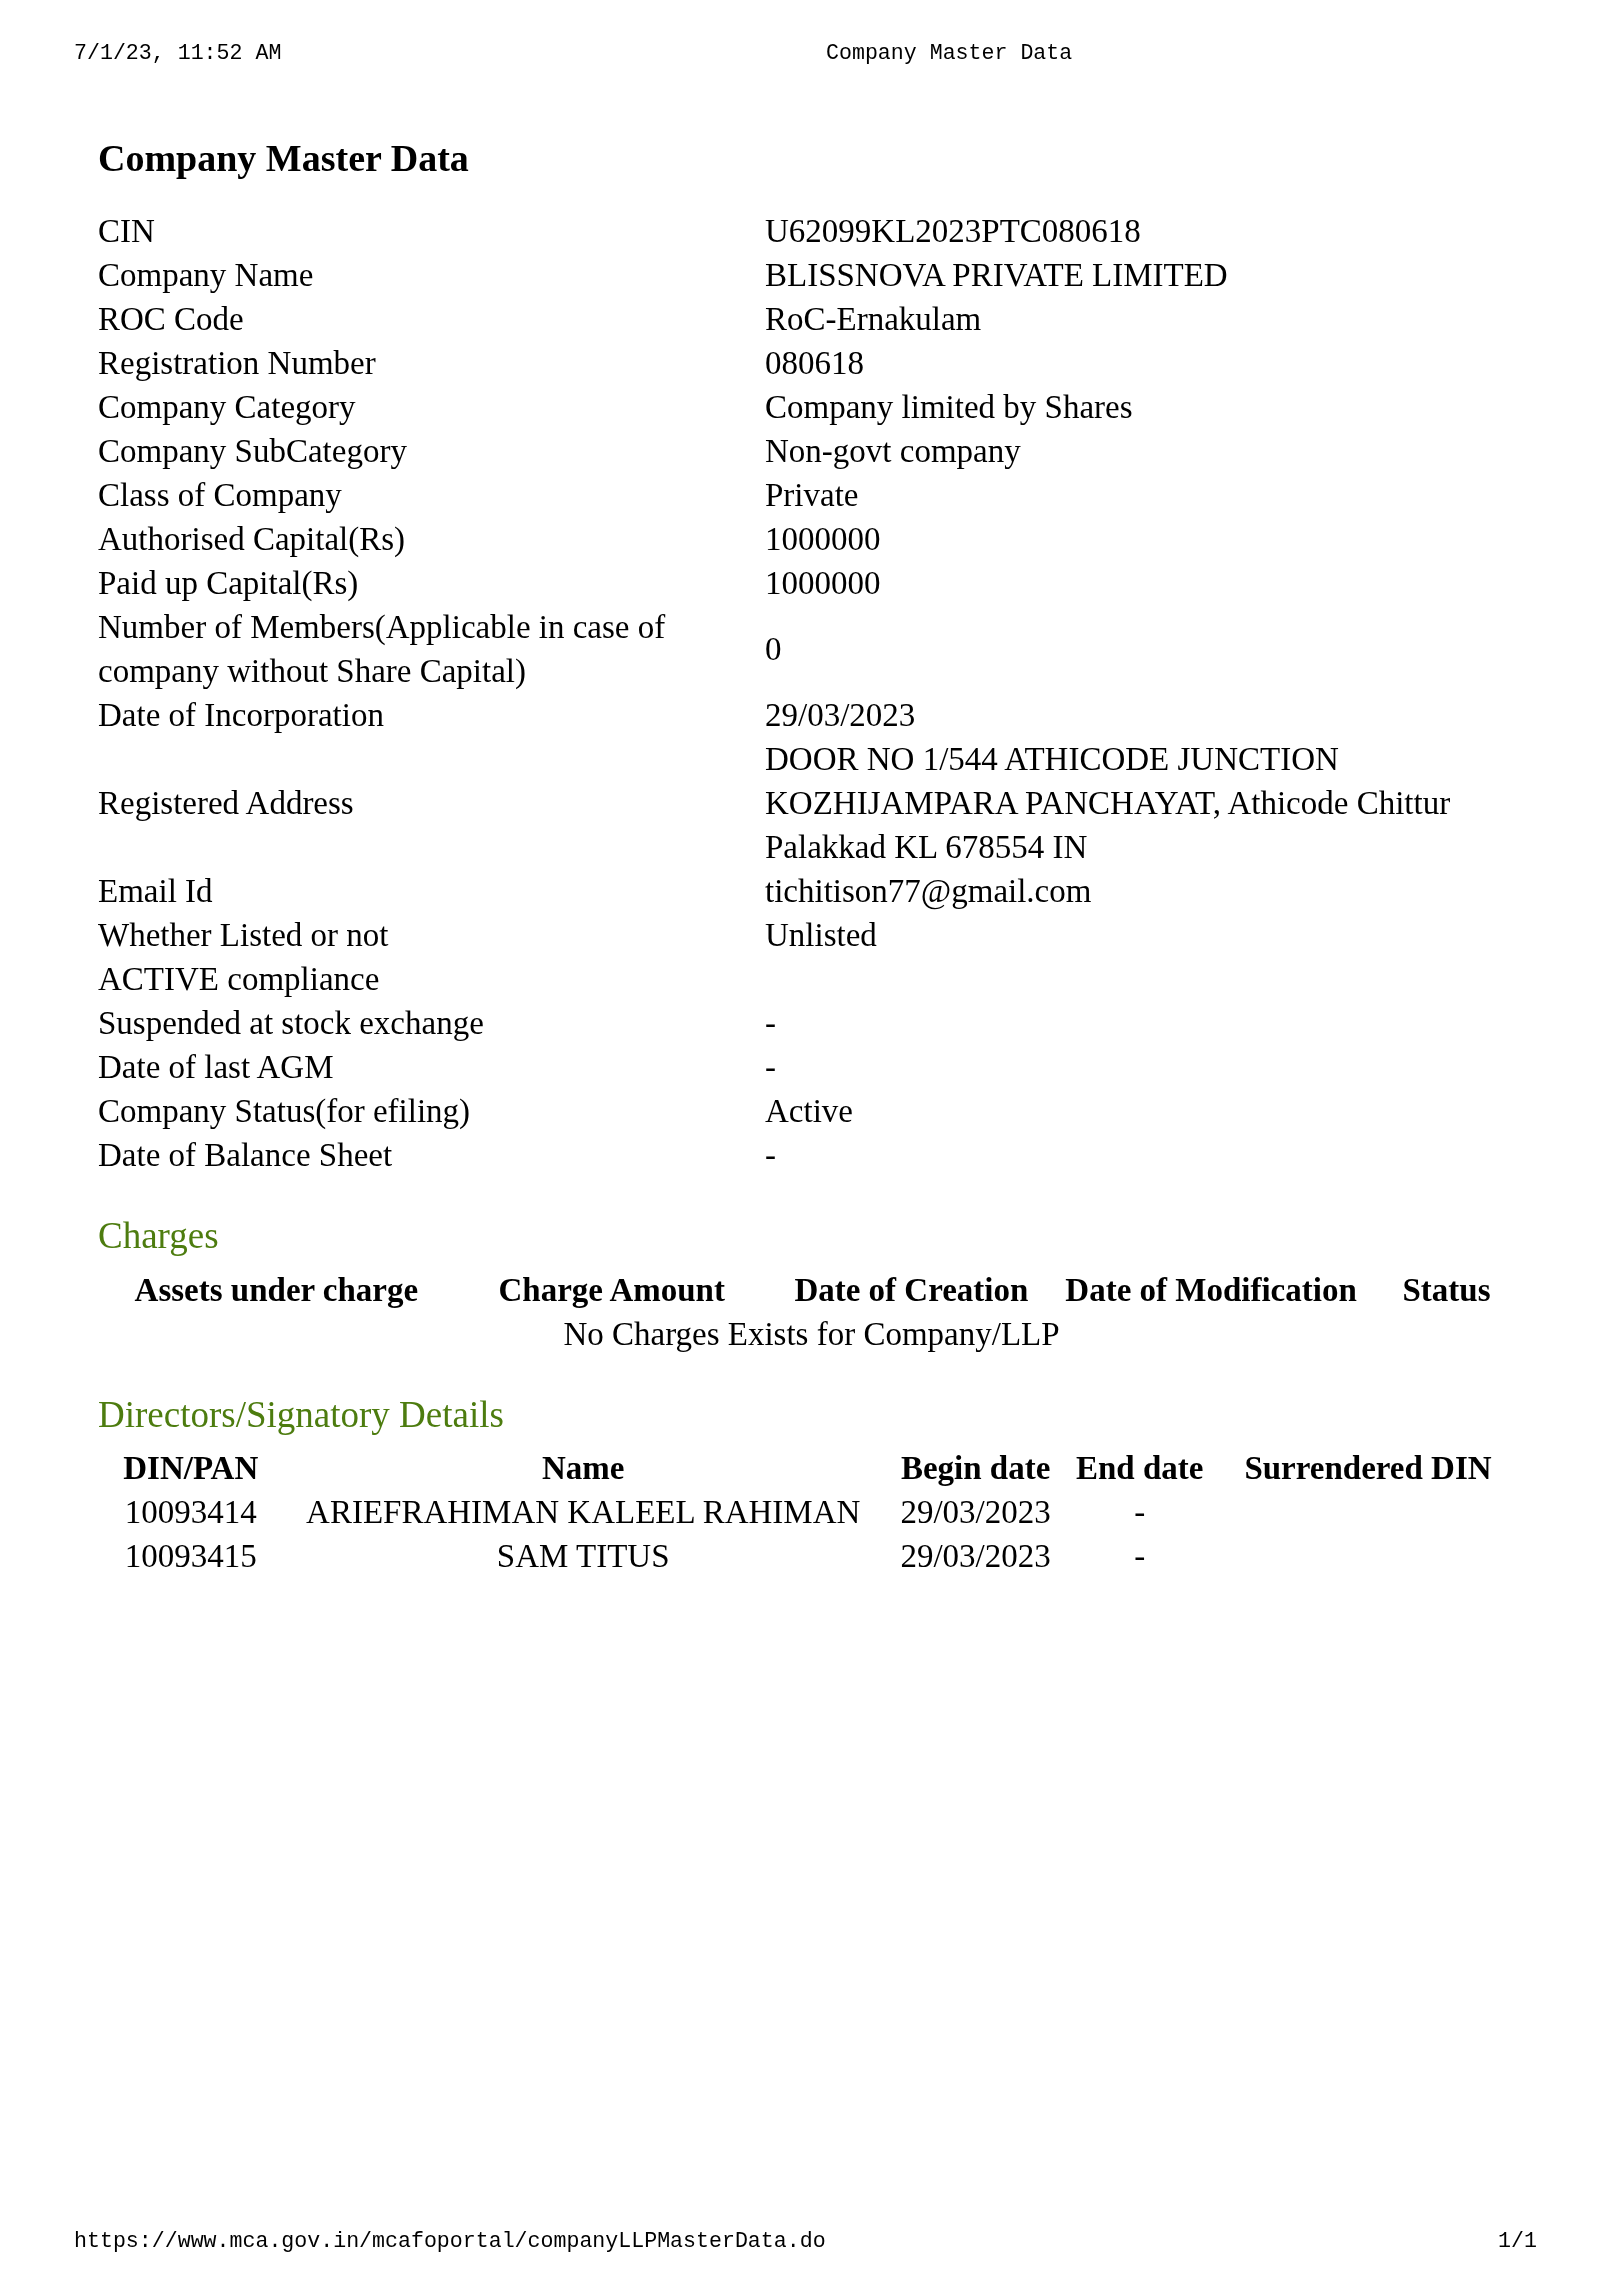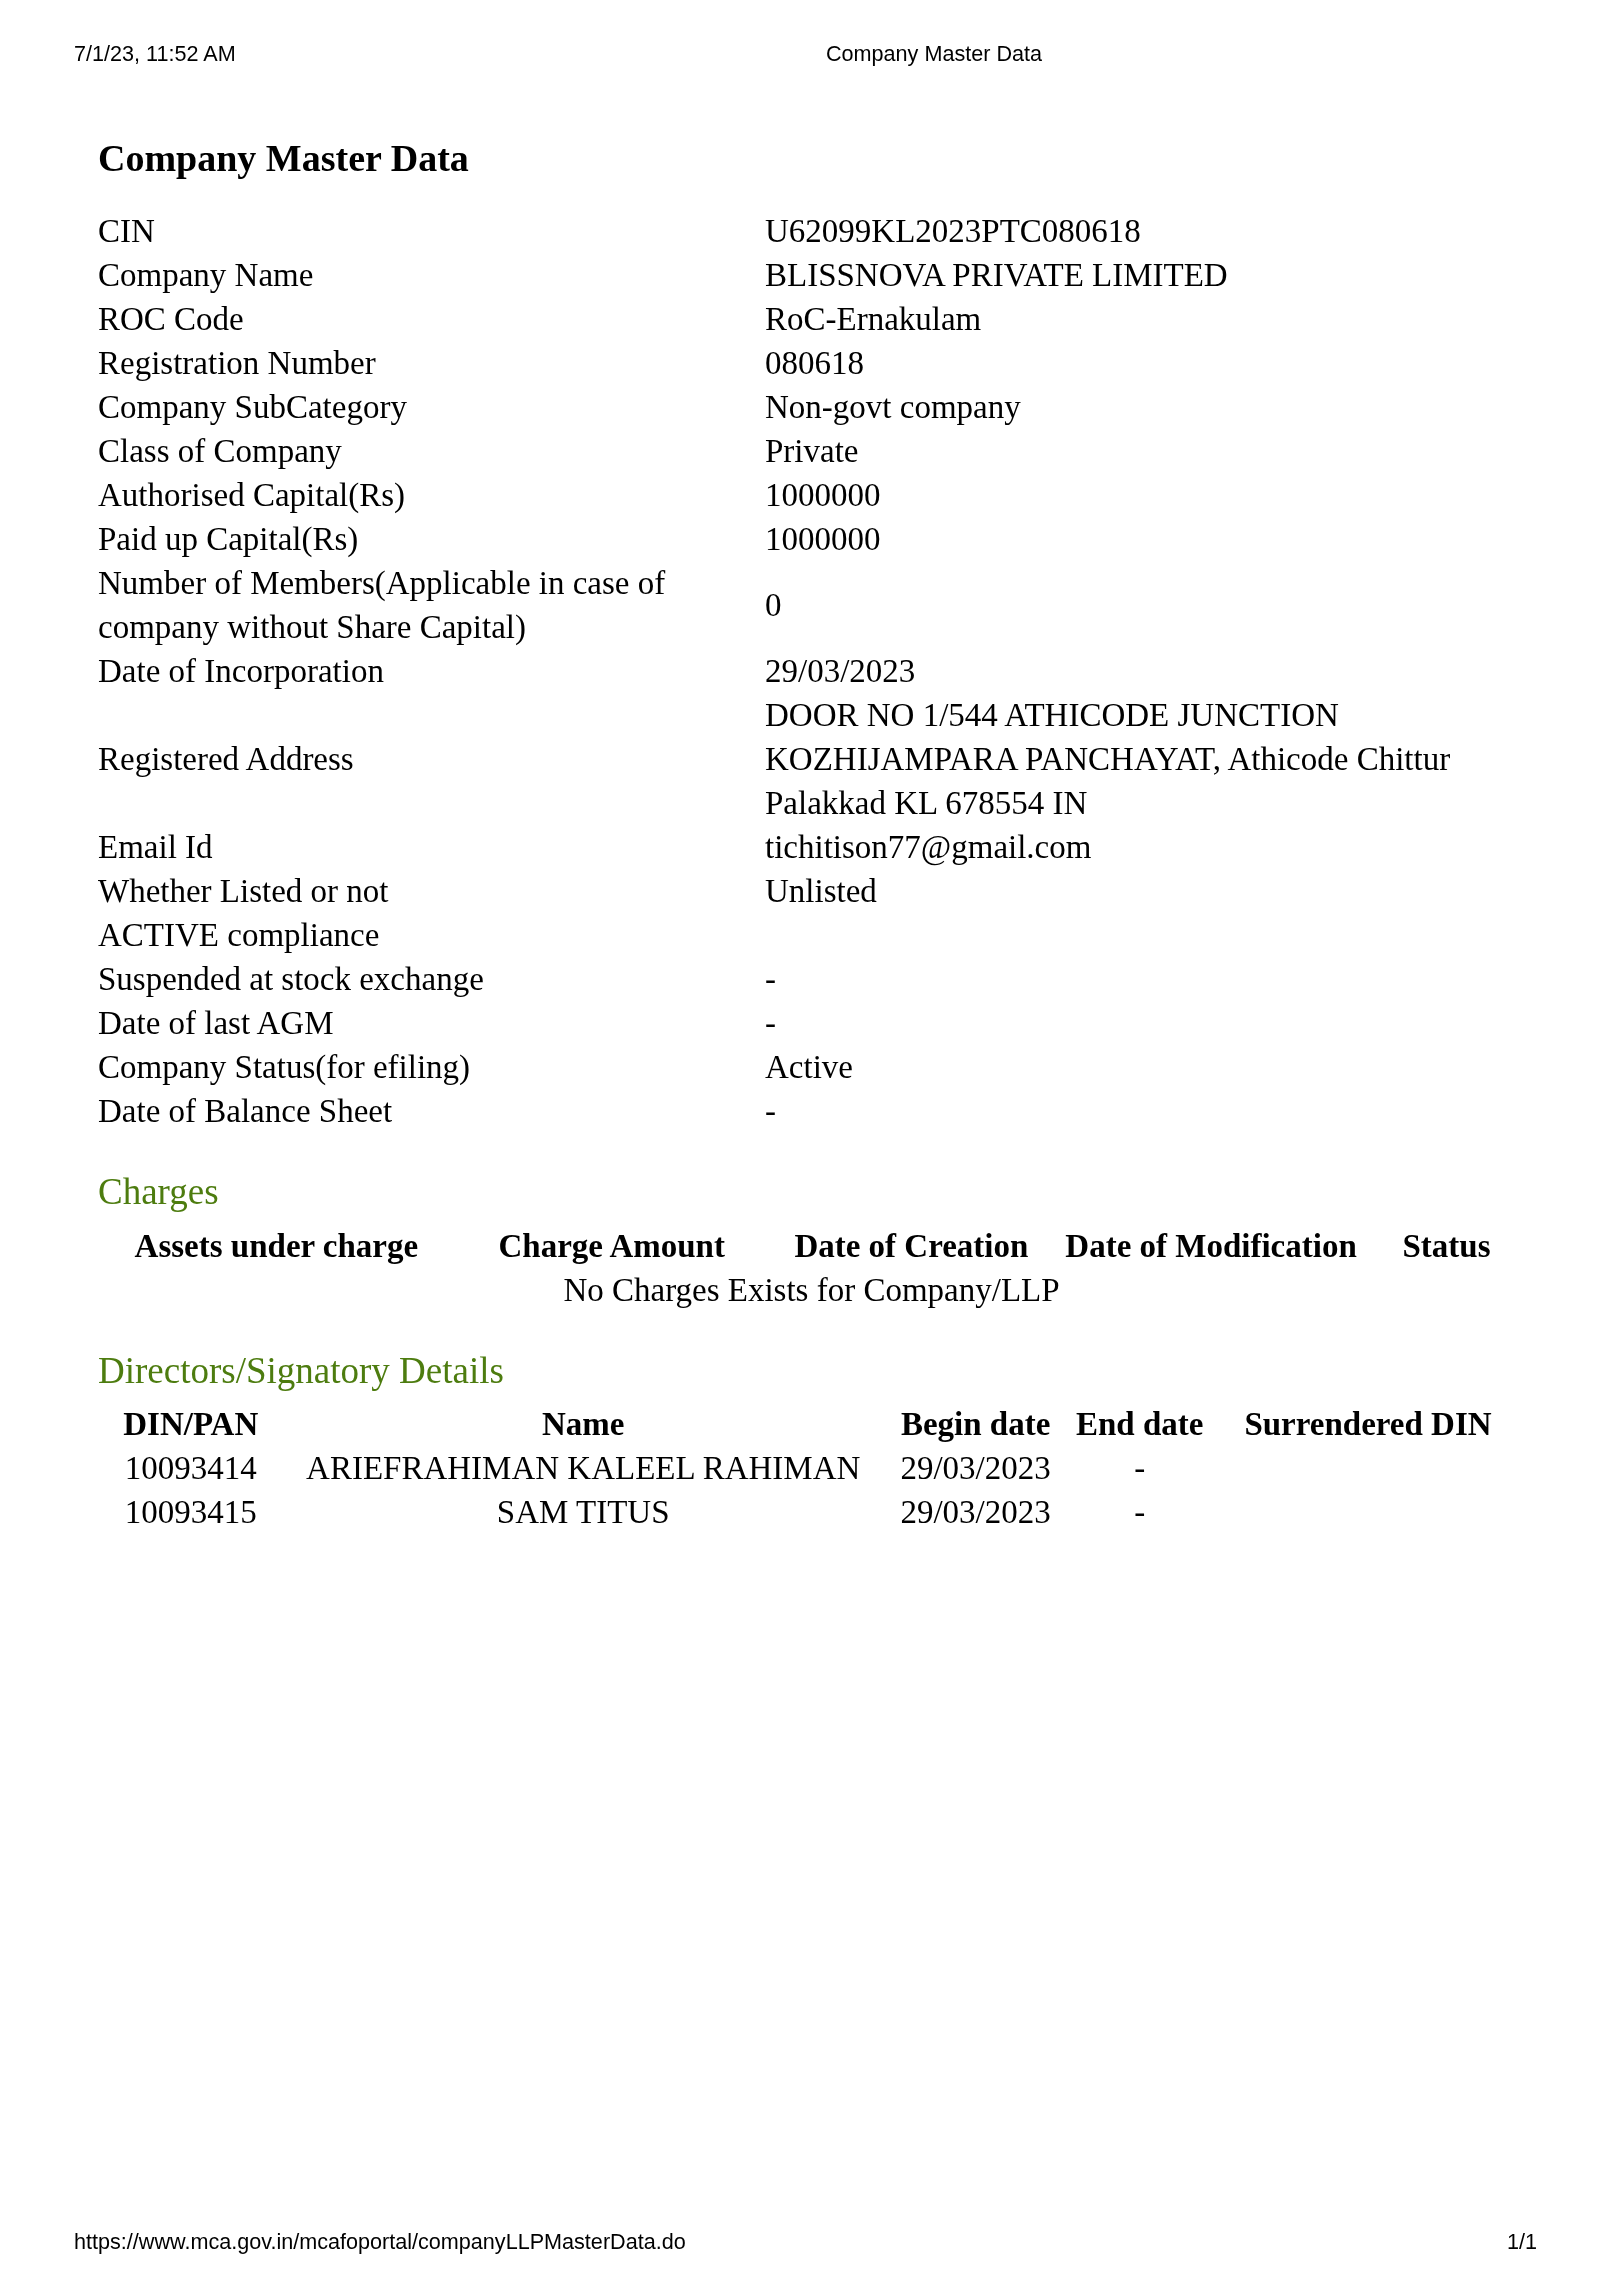--- a/index.html
+++ b/index.html
@@ -10,21 +10,21 @@
     height:2295px;
     background:#ffffff;
     color:#000000;
     font-family:"Liberation Serif","DejaVu Serif",serif;
     overflow:hidden;
   }
   
   .print-header, .print-footer {
     position:absolute;
     left:0; right:0;
-    font-family:Liberation Sans, sans-serif;
+    font-family:Liberation Mono, monospace;
     font-size:21.6px;
     color:#000000;
   }
   .print-header { top:41px; height:29px; }
   .ph-date { position:absolute; left:74px; top:0; }
   .ph-title { position:absolute; left:826px; top:0; }
   .print-footer { top:2229px; height:29px; }
   .pf-url { position:absolute; left:74px; top:0; }
   .pf-page { position:absolute; right:85px; top:0; }
 
@@ -95,20 +95,24 @@
             <td class="k">Company Name</td>
             <td class="v">BLISSNOVA PRIVATE LIMITED</td>
           </tr>
         <tr>
             <td class="k">ROC Code</td>
             <td class="v">RoC-Ernakulam</td>
           </tr>
         <tr>
             <td class="k">Registration Number</td>
             <td class="v">080618</td>
+          </tr>
+        <tr>
+            <td class="k">Company Category</td>
+            <td class="v">Company limited by Shares</td>
           </tr>
         <tr>
             <td class="k">Company SubCategory</td>
             <td class="v">Non-govt company</td>
           </tr>
         <tr>
             <td class="k">Class of Company</td>
             <td class="v">Private</td>
           </tr>
         <tr>

